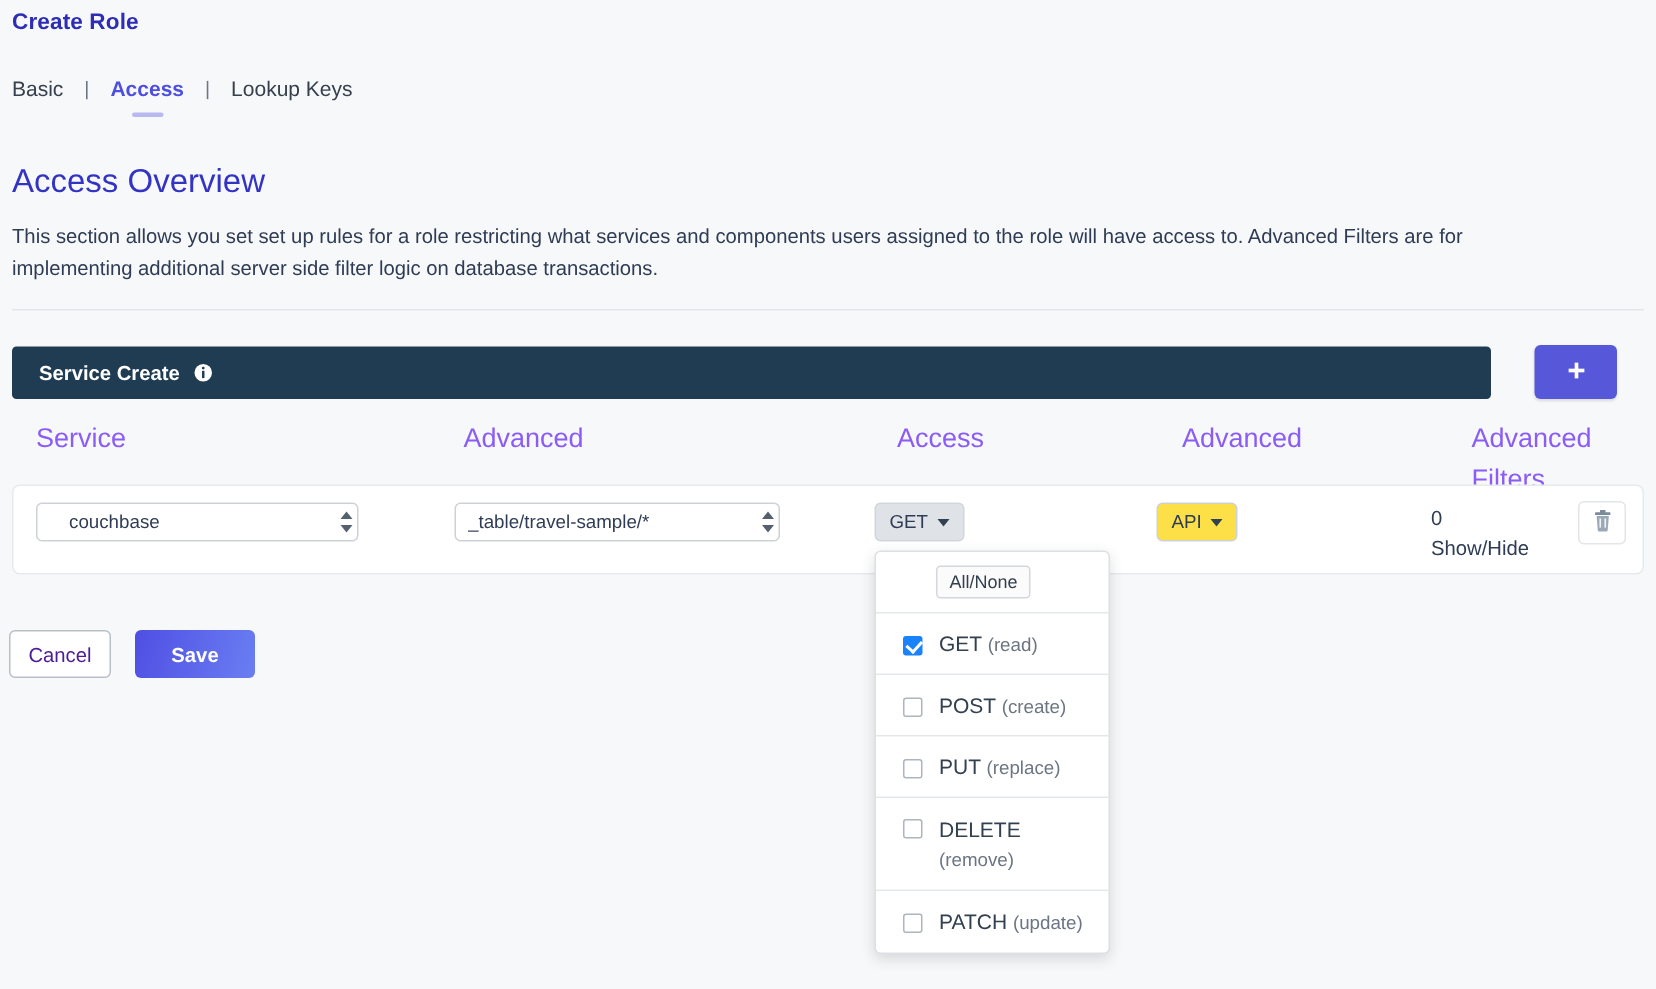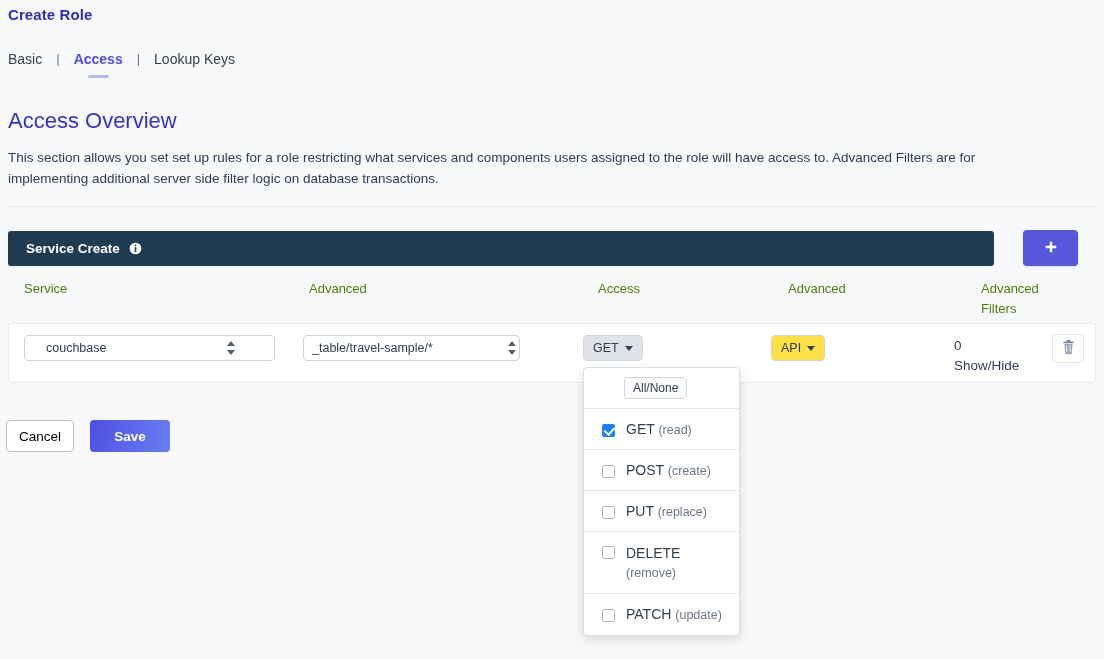--- a/index.html
+++ b/index.html
@@ -77,21 +77,21 @@
     width: 55px; height: 36px;
     background: #5757da; border: none; border-radius: 4px;
     color: #fff; cursor: pointer;
     display: flex; align-items: center; justify-content: center;
     box-shadow: 0 1px 2px rgba(0,0,0,.12);
   }
 
   
   .col-head {
     position: absolute; top: 279px;
-    font-size: 13px; color: #4d7c0f;
+    font-size: 18px; color: #8b5cf6;
     line-height: 1.5;
   }
   .ch-service   { left: 24px; }
   .ch-component { left: 309px; }
   .ch-access    { left: 598px; }
   .ch-requester { left: 788px; }
   .ch-advanced  { left: 981px; width: 80px; }
 
   
   .row-card {
@@ -104,21 +104,21 @@
   .sel {
     position: absolute; top: 335px; height: 26px;
     background: #fff;
     border: 1px solid #cdd2d9; border-radius: 4px;
     font-family: "Liberation Sans", sans-serif;
     font-size: 12.5px; color: #2f3c54;
     padding: 0 22px 0 8px;
     appearance: none; -webkit-appearance: none;
     cursor: pointer;
   }
-  .sel-service   { left: 24px;  width: 251px; padding-left: 21px; }
+  .sel-service   { left: 24px;  width: 215px; padding-left: 21px; }
   .sel-component { left: 303px; width: 217px; }
   .sel-arrows {
     position: absolute; top: 341px;
     width: 9px; height: 14px;
     pointer-events: none;
     display: flex; flex-direction: column;
     align-items: center; justify-content: space-between;
   }
   .sel-arrows i {
     display: block; width: 0; height: 0;
@@ -217,21 +217,21 @@
   }
   .dd-label { line-height: 1.35; }
   .dd-label .verb { color: #33404f; }
   .dd-label .note { color: #6b7583; font-size: 12.5px; }
 
   
   .btn-cancel {
     position: absolute; left: 6px; top: 420px;
     width: 68px; height: 32px;
     background: #ffffff; border: 1px solid #b9bfc7;
-    border-radius: 4px; font-size: 13.5px; color: #000000;
+    border-radius: 4px; font-size: 13.5px; color: #4c1d95;
     cursor: pointer; font-family: "Liberation Sans", sans-serif;
   }
   .btn-save {
     position: absolute; left: 90px; top: 420px;
     width: 80px; height: 32px;
     background: linear-gradient(105deg, #4f4fe3 0%, #6a7ef2 100%);
     border: none; border-radius: 4px;
     font-size: 13.5px; color: #ffffff; font-weight: bold;
     cursor: pointer; font-family: "Liberation Sans", sans-serif;
   }

